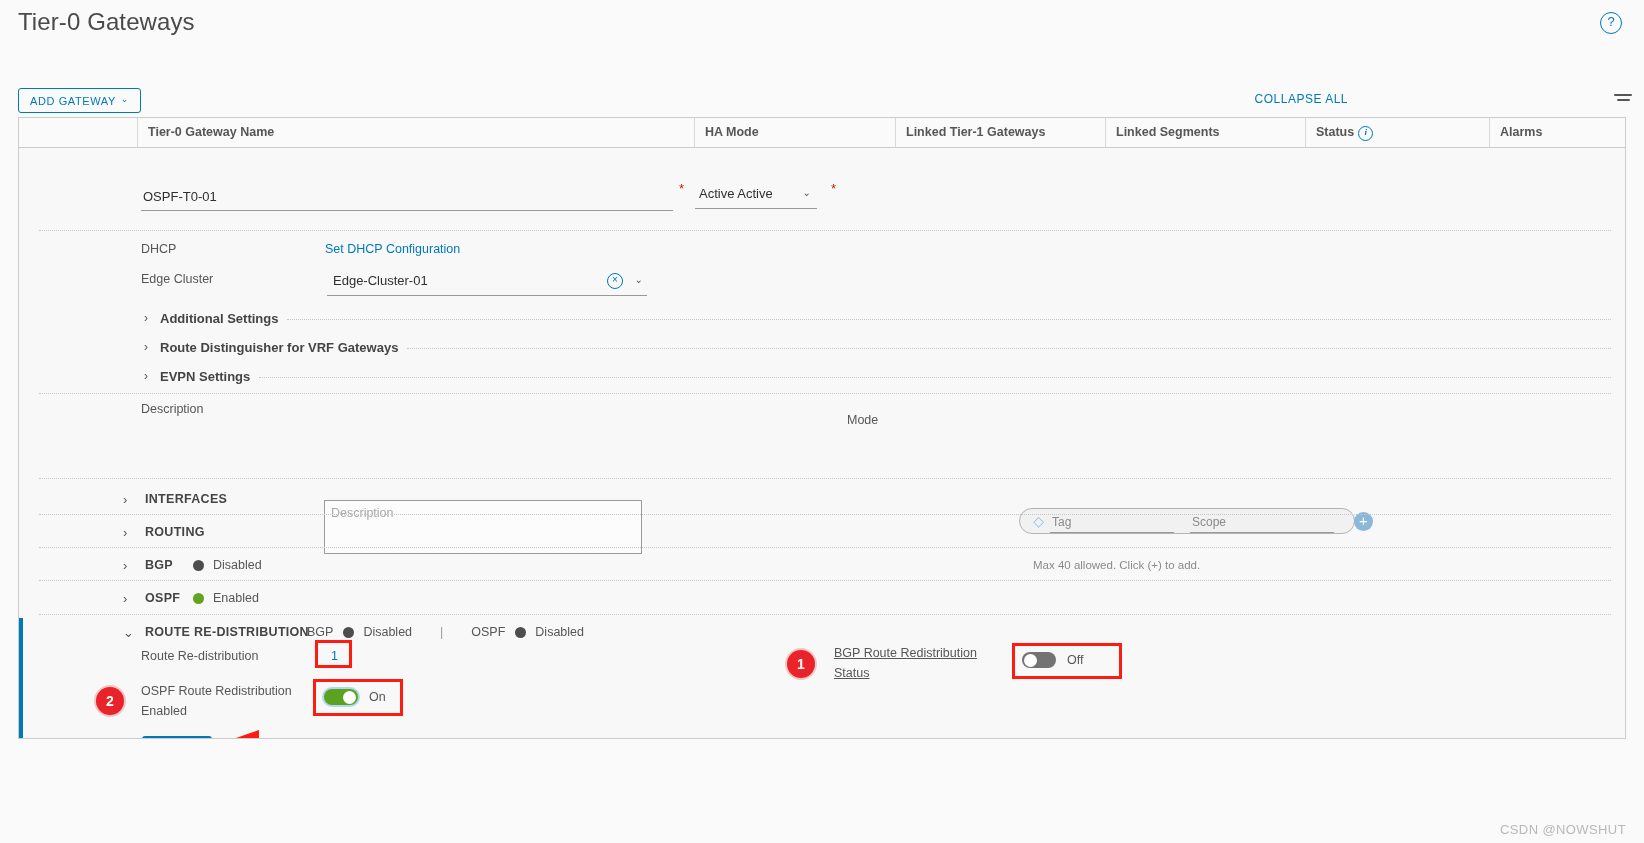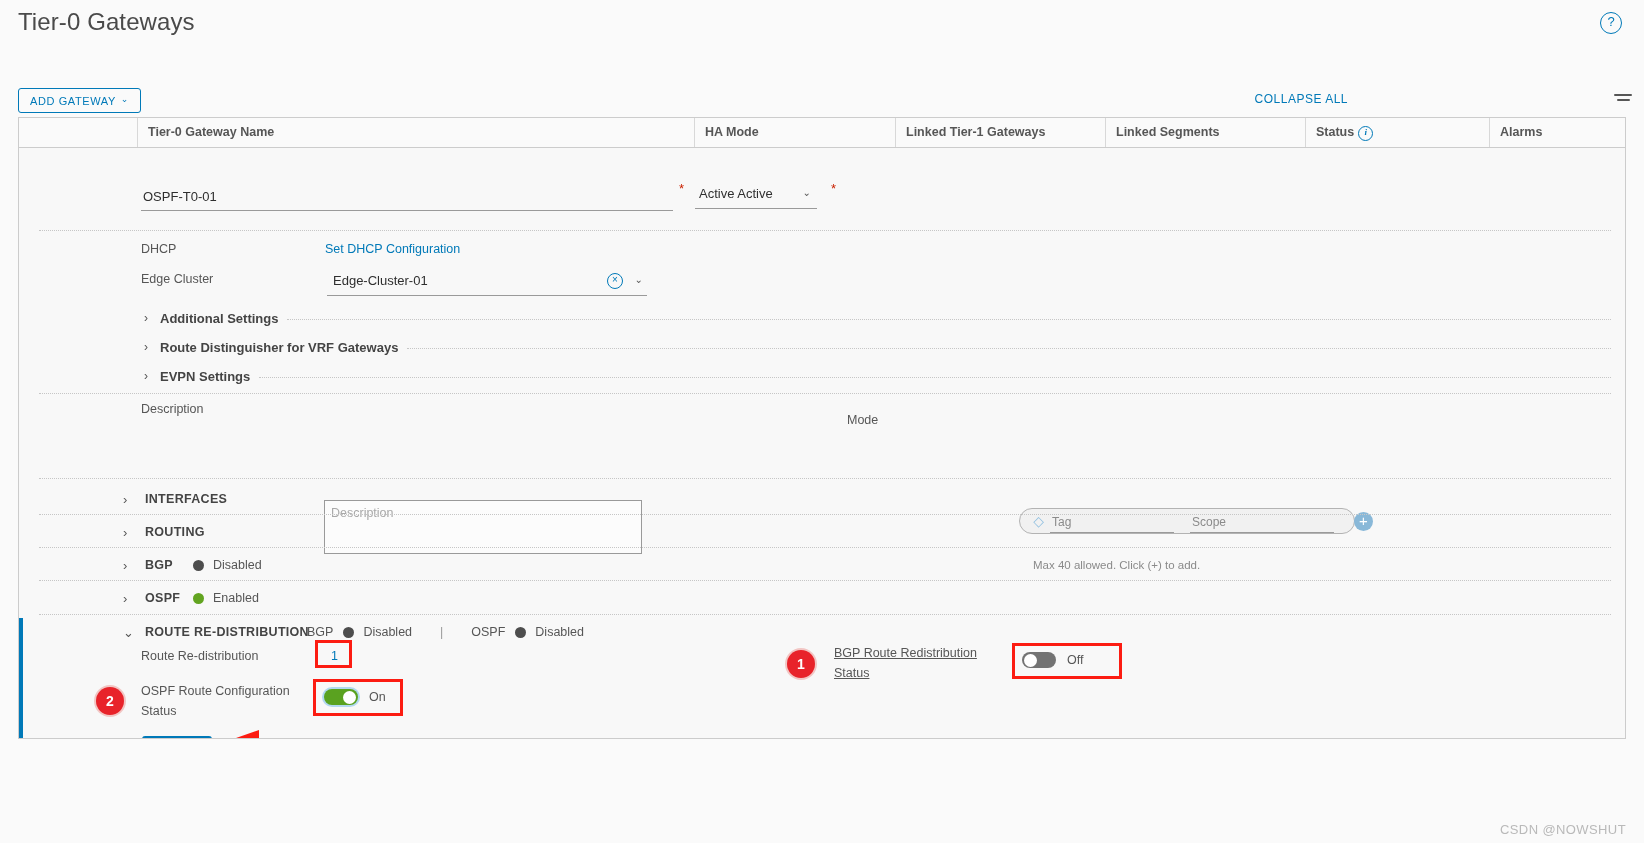--- a/index.html
+++ b/index.html
@@ -650,21 +650,21 @@
       <div class="lbl" style="left:815px;top:495px;width:150px;line-height:20px;text-decoration:underline;">BGP Route Redistribution Status</div>
       <div style="position:absolute;left:1003px;top:504px;display:flex;align-items:center;gap:11px;">
         <span class="toggle off">
             <span class="knob"></span>
           </span>
         <span class="state-txt">Off</span>
       </div>
       <div class="redbox" style="left:993px;top:495px;width:110px;height:36px;"></div>
 
       <div class="badge" style="left:77px;top:539px;">2</div>
-      <div class="lbl" style="left:122px;top:533px;width:165px;line-height:20px;">OSPF Route Configuration Status</div>
+      <div class="lbl" style="left:122px;top:533px;width:165px;line-height:20px;">OSPF Route Redistribution Enabled</div>
       <div style="position:absolute;left:305px;top:541px;display:flex;align-items:center;gap:11px;">
         <span class="toggle on">
             <span class="knob"></span>
           </span>
         <span class="state-txt">On</span>
       </div>
       <div class="redbox" style="left:294px;top:531px;width:90px;height:37px;"></div>
 
       <div class="ghost-text" style="left:211px;top:597px;color:#8b8b8b;">hanges</div>
       <button class="save-btn" style="left:123px;top:588px;">SAVE</button>

